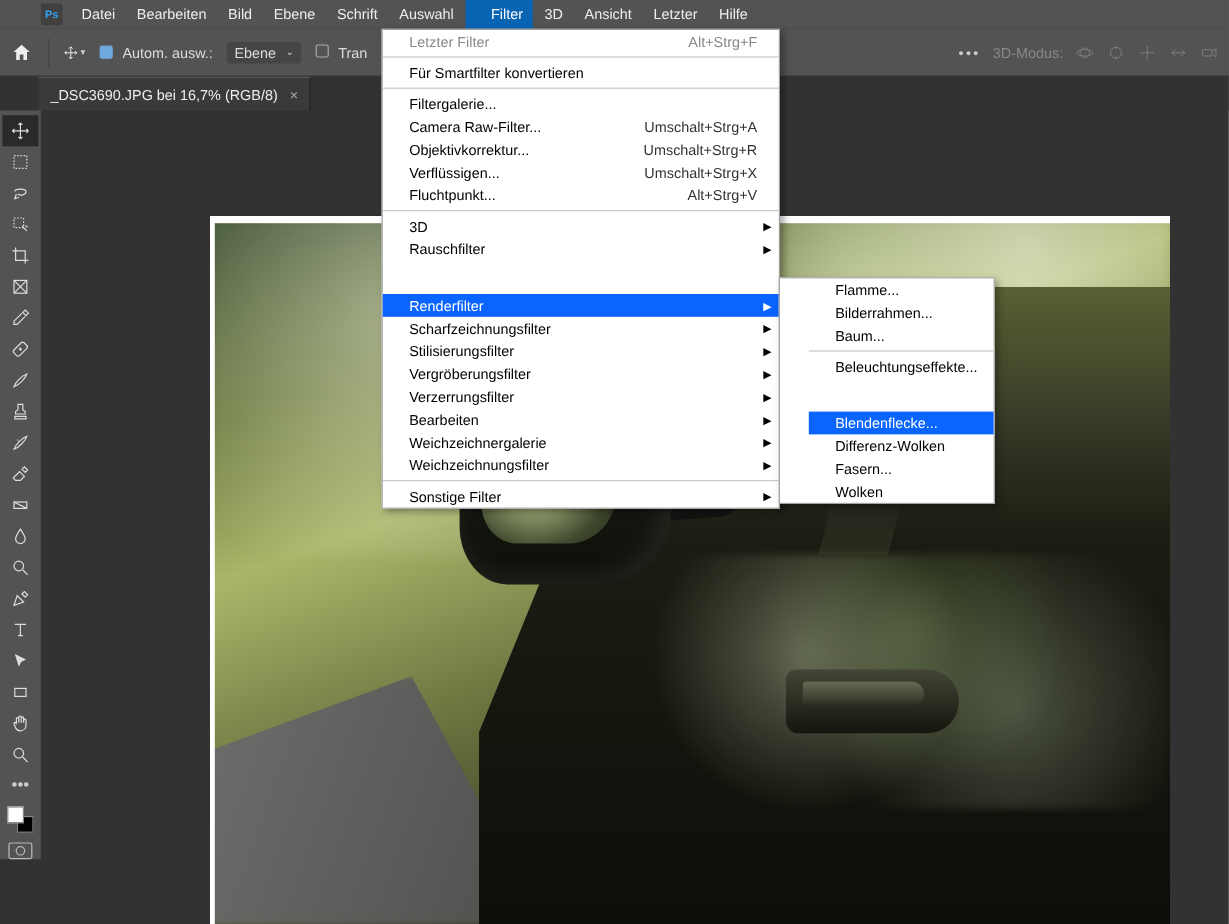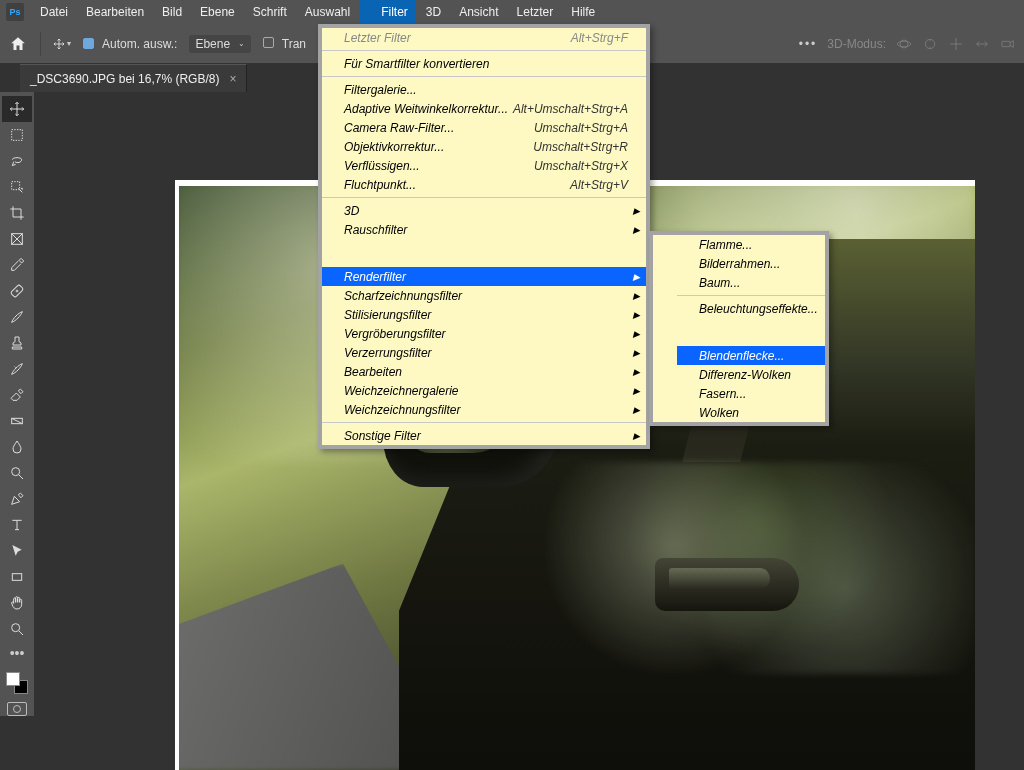--- a/index.html
+++ b/index.html
@@ -1,33 +1,33 @@
 <!DOCTYPE html>
 <html><head>
 <meta charset="utf-8">
 <style>
   * { margin: 0; padding: 0; box-sizing: border-box; font-family: "Segoe UI", Tahoma, sans-serif; font-size: 12px; user-select: none; }
   body { background: #323232; width: 1024px; height: 770px; overflow: hidden; position: relative; color: #ddd; }
 
   .menubar { height: 24px; background: #535353; display: flex; align-items: center; padding: 0 6px; gap: 2px; }
-  .menubar .app-icon { width: 18px; height: 18px; background: #404040; color: #31a8ff; display: flex; align-items: center; justify-content: center; font-weight: bold; font-size: 9px; border-radius: 2px; margin-right: 6px; }
+  .menubar .app-icon { width: 18px; height: 18px; background: #404040; color: #31a8ff; display: flex; align-items: center; justify-content: center; font-weight: bold; font-size: 9px; border-radius: 2px; margin-right: 6px; margin-left: 28px; }
   .menubar .menu-item { padding: 0 8px; height: 100%; display: flex; align-items: center; color: #eee; }
   .menubar .menu-item.active { background: #0a64b4; color: #fff; padding-left: 21px; }
 
   .optionsbar { height: 40px; background: #535353; display: flex; align-items: center; padding: 0 8px; gap: 12px; border-bottom: 1px solid #333; }
   .home-icon { width: 20px; height: 20px; display:flex; align-items:center; justify-content:center; color:#eee; }
   .move-icon { width: 18px; height: 18px; display:flex; align-items:center; justify-content:center; color:#eee; }
   .chev { font-size: 8px; color:#ccc; margin-left:2px;}
   .checkbox { width: 11px; height: 11px; border: 1px solid #aaa; border-radius: 2px; display:inline-block; margin-right:4px; }
   .combo { background:#454545; padding: 2px 6px; border-radius: 3px; display:flex; align-items:center; gap:6px; }
   .dots { letter-spacing: 2px; color:#ccc; }
   .right-icons { margin-left:auto; display:flex; gap:10px; align-items:center; color:#888; }
   .right-icons .ic { width:16px; height:16px; display:flex; align-items:center; justify-content:center; }
 
-  .doc-tab-bar { height: 28px; background: #323232; display:flex; align-items: stretch; padding-left: 20px; }
+  .doc-tab-bar { height: 28px; background: #323232; display:flex; align-items: stretch; padding-left: 32px; }
   .doc-tab { background:#3a3a3a; color:#eee; display:flex; align-items:center; padding: 0 10px; border-top:1px solid #555; border-right:1px solid #222; gap:10px; }
   .doc-tab .close-x { color:#aaa; }
   .toolbar { position:absolute; left:0; top:92px; width:34px; background:#535353; display:flex; flex-direction:column; align-items:center; padding-top:4px; gap:0; }
   .toolbar .tool { width:30px; height:26px; display:flex; align-items:center; justify-content:center; color:#ddd; position:relative; }
   .toolbar .tool.active { background:#2a2a2a; }
   .toolbar .tool svg { width:16px; height:16px; stroke:#ddd; fill:none; stroke-width:1.5; }
   .toolbar .swatch { width:22px; height:22px; position:relative; margin-top:8px; }
   .toolbar .swatch .fg { position:absolute; left:0; top:0; width:14px; height:14px; background:#fff; border:1px solid #888;}
   .toolbar .swatch .bg { position:absolute; right:0; bottom:0; width:14px; height:14px; background:#000; border:1px solid #888;}
   .toolbar .ellipsis { color:#ccc; font-size:14px; height:22px; display:flex; align-items:center; }
@@ -52,21 +52,21 @@
       radial-gradient(circle at 70% 60%, rgba(200,220,180,.3), transparent 45%),
       radial-gradient(circle at 50% 30%, rgba(80,100,50,.5), transparent 50%); filter: blur(3px);}
   .canvas .car .pillar { position:absolute; left:54%; top:0; width:10%; height:42%; background: linear-gradient(180deg,#111 0%, #2a2a1e 100%); transform: skewX(-14deg);}
   .canvas .mirror-arm { position:absolute; left:38%; top:34%; width:18%; height:9%; background: linear-gradient(180deg,#2b2c1f,#111); border-radius: 8px 30px 30px 8px; transform: rotate(-4deg);}
   .canvas .mirror { position:absolute; left:26%; top:28%; width:22%; height:24%; background: linear-gradient(180deg,#202218,#0c0d08); border-radius: 18px 60px 60px 40px / 24px 60px 60px 48px; box-shadow: inset -6px -10px 20px rgba(255,255,255,.08);}
   .canvas .mirror .glass { position:absolute; left:10%; top:14%; width:64%; height:62%; background: radial-gradient(circle at 40% 35%, #dfe6c8 0%, #8c9a6a 35%, #3f4a2e 70%, #222818 100%); border-radius: 12px 40px 40px 30px / 16px 40px 40px 34px;}
   .canvas .handle { position:absolute; left:60%; top:64%; width:18%; height:9%; background: linear-gradient(180deg,#444536,#15150e); border-radius: 8px 26px 26px 10px;}
   .canvas .handle::after { content:""; position:absolute; left:10%; top:20%; width:70%; height:40%; background: linear-gradient(180deg,rgba(200,210,170,.3),transparent); border-radius: 6px 20px 20px 6px;}
   .canvas .whiteborder { position:absolute; inset:0; border-top: 6px solid #fff; border-left: 4px solid #fff; pointer-events:none;}
 
-  .dropdown { position:absolute; background:#fef9c3; color:#000; border:4px solid #a3a3a3; box-shadow: 3px 3px 6px rgba(0,0,0,.35); font-style: italic; }
+  .dropdown { position:absolute; background:#ffffff; color:#000; border:1px solid #a3a3a3; box-shadow: 3px 3px 6px rgba(0,0,0,.35); }
   .dropdown .row { height:19px; display:flex; align-items:center; padding: 0 18px 0 22px; white-space:nowrap; position:relative; }
   .dropdown .row.hl { background:#0a64ff; color:#fff;margin-top:28px; }
   .dropdown .row .shortcut { margin-left:auto; color:#333; }
   .dropdown .row .ar { position:absolute; right:6px; font-size:9px; }
   .dropdown hr { border:none; border-top:1px solid #c8c8c8; margin: 3px 0; }
 
   .dd-main { left:318px; top:24px; width:332px; }
   .dd-sub { left:649px; top:231px; width:180px;padding-left:24px; }
 </style>
 </head>
@@ -301,24 +301,20 @@
   </div>
   <hr>
   <div class="row">
       <span>Für Smartfilter konvertieren</span>
     </div>
   <hr>
   <div class="row">
       <span>Filtergalerie...</span>
     </div>
   <div class="row">
-      <span>Adaptive Weitwinkelkorrektur...</span>
-      <span class="shortcut">Alt+Umschalt+Strg+A</span>
-    </div>
-  <div class="row">
       <span>Camera Raw-Filter...</span>
       <span class="shortcut">Umschalt+Strg+A</span>
     </div>
   <div class="row">
       <span>Objektivkorrektur...</span>
       <span class="shortcut">Umschalt+Strg+R</span>
     </div>
   <div class="row">
       <span>Verflüssigen...</span>
       <span class="shortcut">Umschalt+Strg+X</span>

